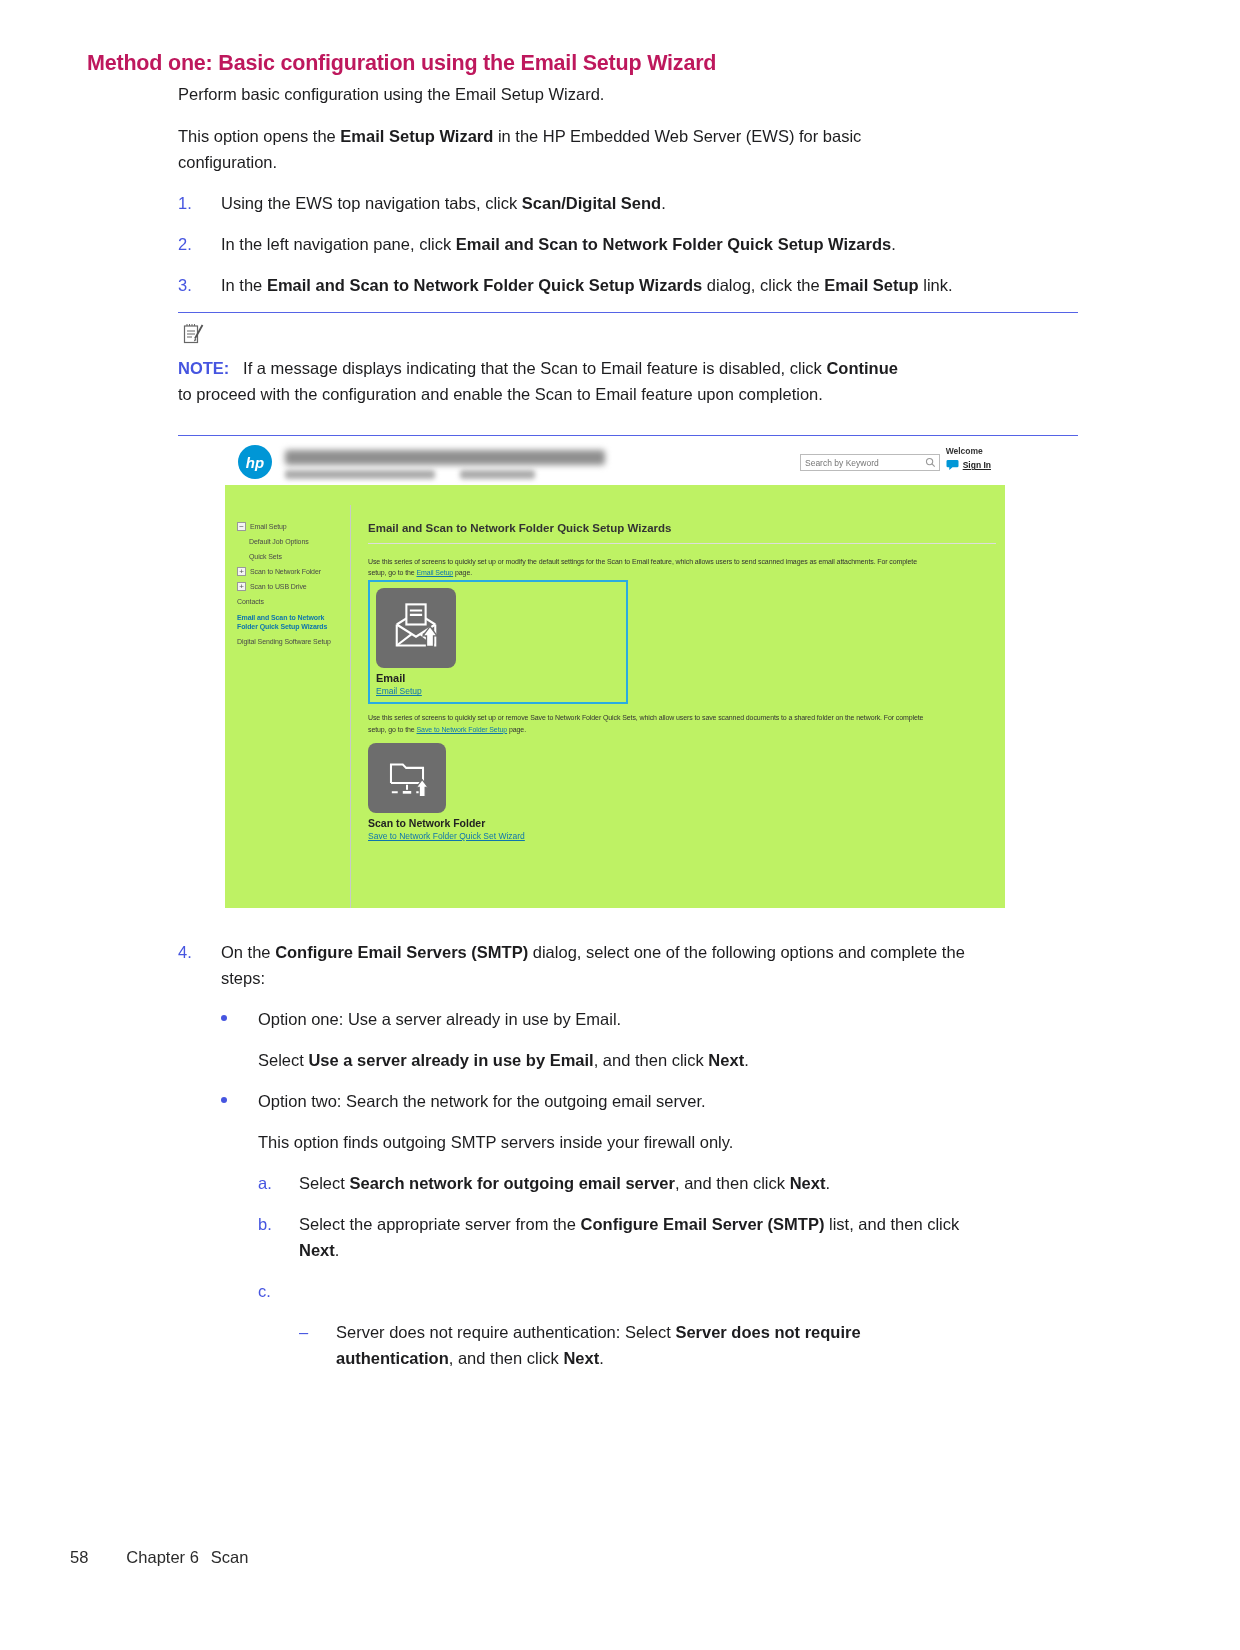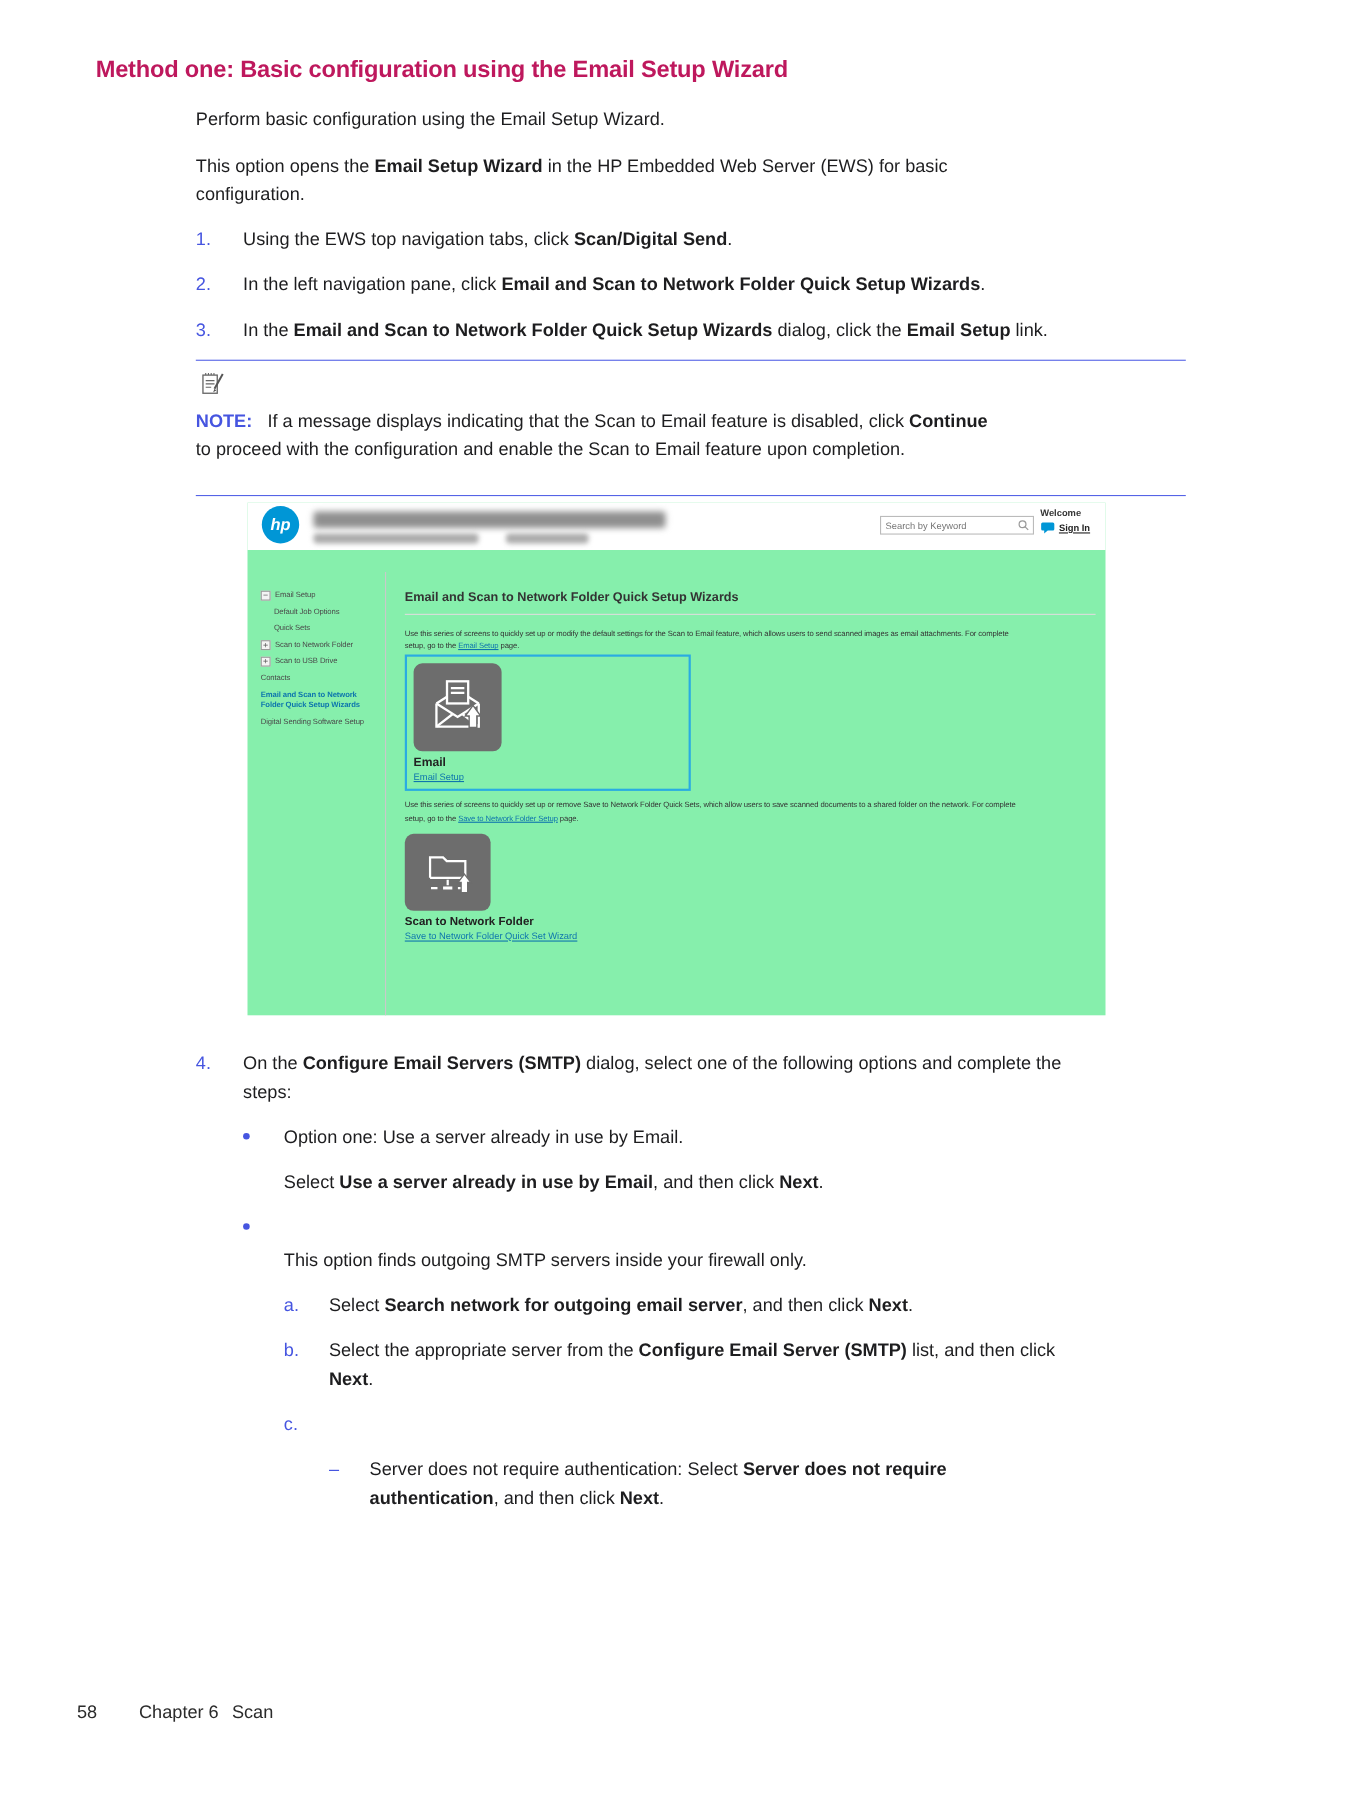--- a/index.html
+++ b/index.html
@@ -50,21 +50,21 @@
   
   .footer { position:absolute; left:70px; top:1548px; font-size:16.5px; color:#2b2b2b; display:flex; }
   .footer .chap { margin-left:38px; }
   .footer .sect { margin-left:12px; }
 
   
   .ews {
     position:relative;
     margin:6px 0 0 47px; 
     width:780px; height:466px;
-    background:#86efac;
+    background:#bef264;
     font-family:"Liberation Sans", sans-serif;
   }
   .ews-header { position:absolute; top:0; left:0; right:0; height:43px; background:#fff; }
   .hp-logo {
     position:absolute; left:13px; top:3px;
     width:34px; height:34px; border-radius:50%;
     background:#0096d6; color:#fff;
     display:flex; align-items:center; justify-content:center;
     font-size:15px; font-weight:bold; font-style:italic;
   }
@@ -136,21 +136,21 @@
   .snf-link  { font-size:8.5px; margin-top:2px; }
 </style>
 </head>
 <body>
 
 <div class="page">
 
   <h1 class="h1">Method one: Basic configuration using the Email Setup Wizard</h1>
 
   <div class="doc">
-    <p class="para blk" style="margin-top:20px">Perform basic configuration using the Email Setup Wizard.</p>
+    <p class="para blk" style="margin-top:5px">Perform basic configuration using the Email Setup Wizard.</p>
     <p class="para blk" style="margin-top:16px"><span>This option opens the </span><span class="b">Email Setup Wizard</span><span> in the HP Embedded Web Server (EWS) for basic
 configuration.</span></p>
 
     <div class="step blk">
       <div class="num">1.</div>
       <div class="txt para"><span>Using the EWS top navigation tabs, click </span><span class="b">Scan/Digital Send</span><span>.</span></div>
     </div>
     <div class="step blk">
       <div class="num">2.</div>
       <div class="txt para"><span>In the left navigation pane, click </span><span class="b">Email and Scan to Network Folder Quick Setup Wizards</span><span>.</span></div>
@@ -273,20 +273,21 @@
           <div class="dot"></div>
         </div>
       <div class="para">Option one: Use a server already in use by Email.</div>
     </div>
     <p class="para blk sub-ind" style="padding-left:37px"><span>Select </span><span class="b">Use a server already in use by Email</span><span>, and then click </span><span class="b">Next</span><span>.</span></p>
 
     <div class="bullet blk">
       <div class="marker">
           <div class="dot"></div>
         </div>
+      <div class="para">Option two: Search the network for the outgoing email server.</div>
     </div>
     <p class="para blk sub-ind" style="padding-left:37px">This option finds outgoing SMTP servers inside your firewall only.</p>
 
     <div class="abc blk">
       <div class="letter">a.</div>
       <div class="para"><span>Select </span><span class="b">Search network for outgoing email server</span><span>, and then click </span><span class="b">Next</span><span>.</span></div>
     </div>
     <div class="abc blk">
       <div class="letter">b.</div>
       <div class="para"><span>Select the appropriate server from the </span><span class="b">Configure Email Server (SMTP)</span><span> list, and then click

